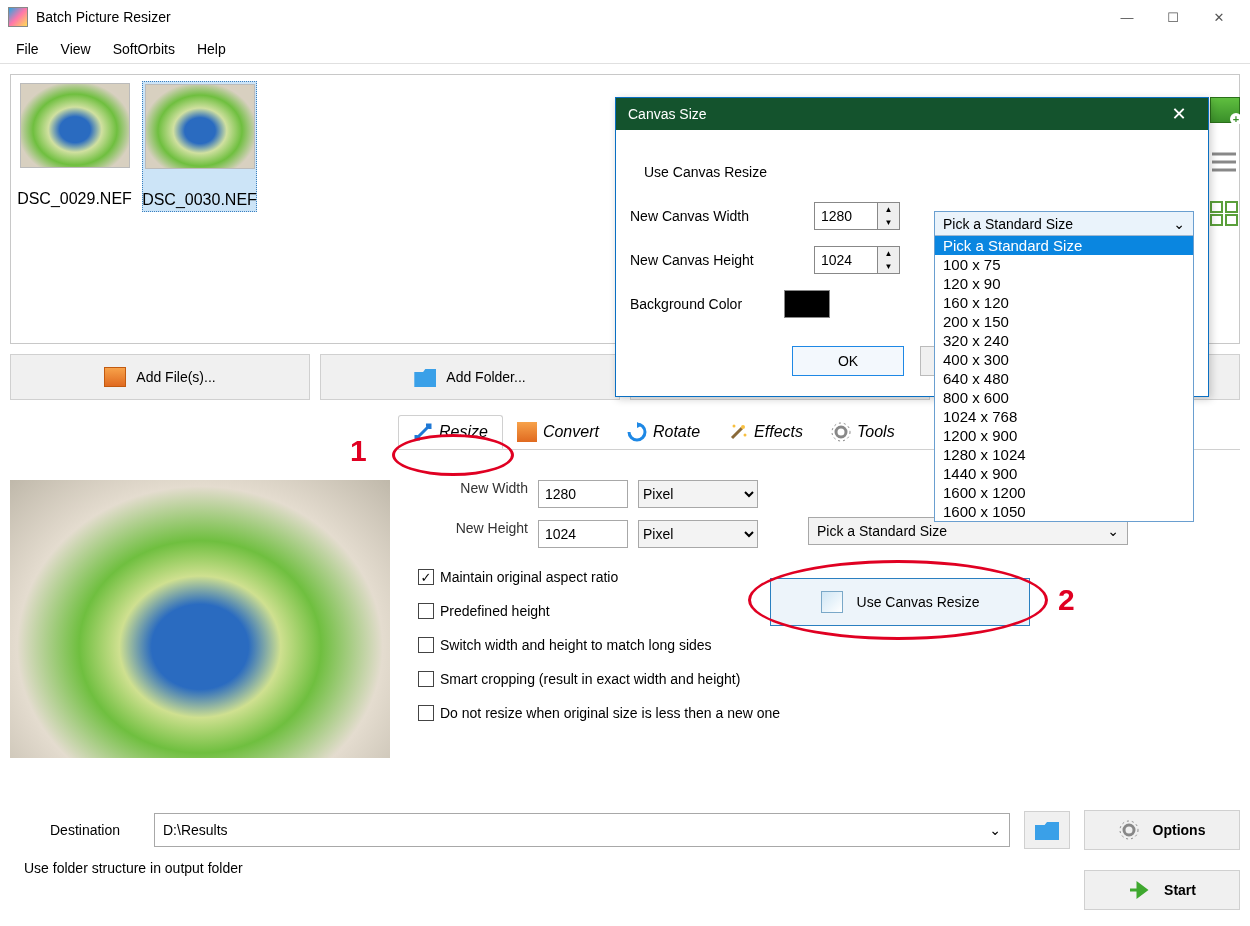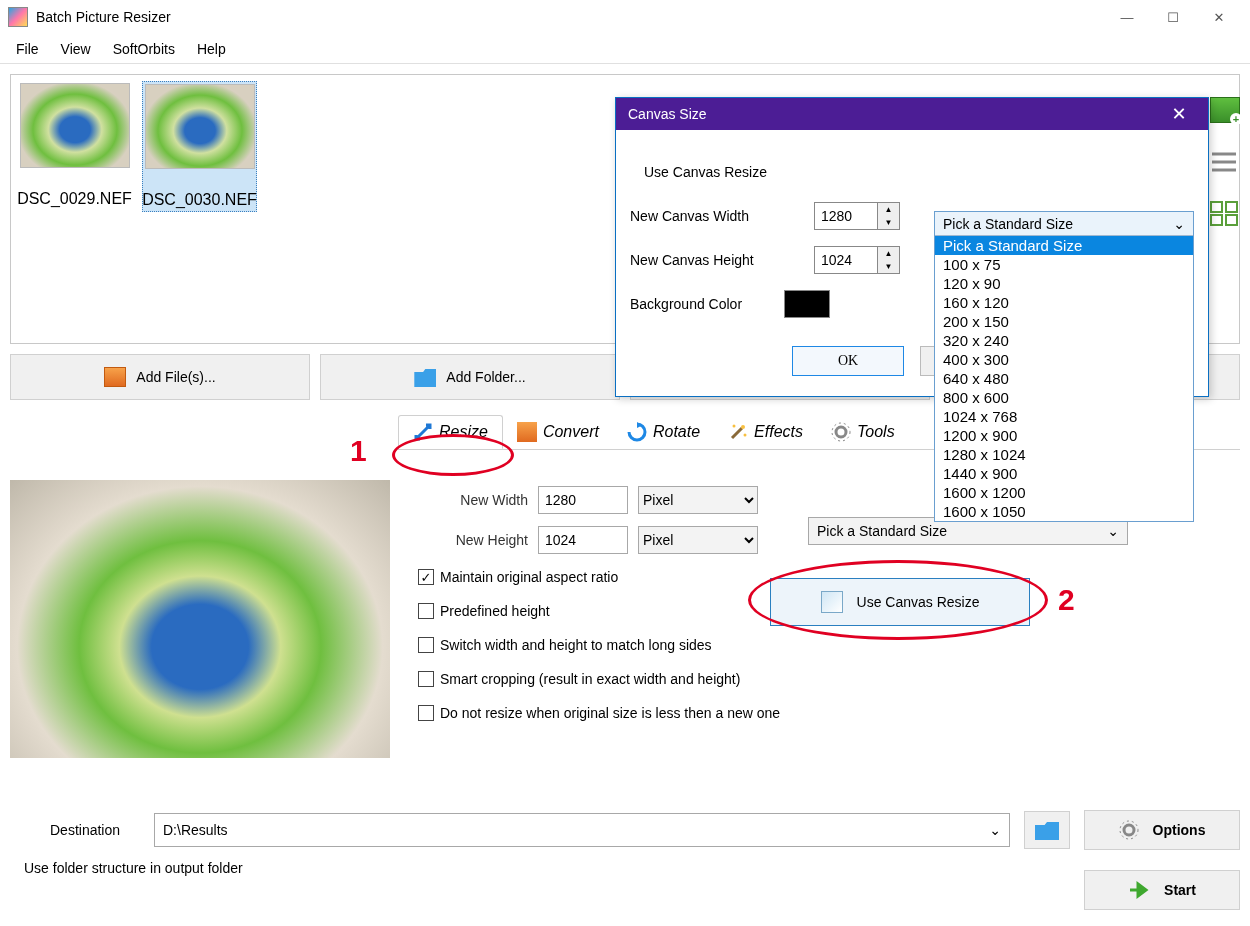--- a/index.html
+++ b/index.html
@@ -105,21 +105,21 @@
   left: 10px; top: 480px;
   width: 380px; height: 278px;
   background: radial-gradient(ellipse at 50% 60%, #2a6bc0 18%, #cfe090 30%, #6fbf3f 45%, #e4dccf 68%, #bfb8aa 100%);
 }
 .resize-pane {
   position: absolute;
   left: 398px; top: 480px;
   width: 840px;
 }
 .field-row {
-  display:flex; align-items:center; height: 40px; gap: 10px;
+  display:flex; align-items:flex-start; height: 40px; gap: 10px;
 }
 .field-row label { width: 130px; text-align:right; color:#333;}
 .field-row input[type=text] {
   width: 90px; height:28px; border:1px solid #a8a8a8; padding: 2px 6px; font-size:14px;
 }
 .field-row select {
   width:120px; height:28px; border:1px solid #a8a8a8; background:#f3f3f3; font-size:14px;
 }
 .chk-row { display:flex; align-items:center; height:34px; gap:6px; margin-left:20px;}
 .chk-row .cb { width:16px;height:16px;border:1px solid #444; display:flex;align-items:center;justify-content:center;}
@@ -161,35 +161,35 @@
   position:absolute; right:10px; top:870px;
 }
 
 .dialog {
   position:absolute; left:615px; top:97px; width:594px;
   background:#fff; border:1px solid #0a6fc2;
   box-shadow: 2px 2px 8px rgba(0,0,0,0.2);
   z-index: 10;
 }
 .dialog .dlg-title {
-  height:32px; background:#4c1d95; color:#fff;
+  height:32px; background:#14532d; color:#fff;
   display:flex;align-items:center;justify-content:space-between;padding:0 12px;
 }
 .dialog .dlg-title .dclose { width:34px;text-align:center;font-size:18px;}
 .dialog .dlg-body { padding: 20px 14px 20px 14px;}
 .dlg-body .drow { display:flex;align-items:center;height:44px;gap:14px;}
 .dlg-body .drow .dlab { width:170px;}
 .spinbox {
   display:flex; width:86px;height:28px;border:1px solid #888;
 }
 .spinbox input{border:none;width:62px;padding:0 6px;font-size:14px;}
 .spinbox .sp-arrows{width:22px;display:flex;flex-direction:column;border-left:1px solid #888;}
 .spinbox .sp-arrows span{flex:1;display:flex;align-items:center;justify-content:center;font-size:8px;background:#efefef;}
 .color-swatch { width:46px;height:28px;background:#000;border:1px solid #888;}
-.dlg-btns { display:flex; gap:16px; justify-content:center; margin-top:20px;font-family:Liberation Serif, serif;}
+.dlg-btns { display:flex; gap:16px; justify-content:center; margin-top:20px;}
 .dlg-btns .dbtn {
   width:112px;height:30px;border:1px solid #1e88e5;background:#f3f8fd;
   display:flex;align-items:center;justify-content:center;
 }
 .dlg-btns .dbtn.cancel { border:1px solid #bbb;background:#f0f0f0;}
 
 .ddlist {
   position:absolute; left:934px; top:211px; width:260px;
   border:1px solid #6a9fd0; background:#fff; z-index:20;
   max-height: 320px;

